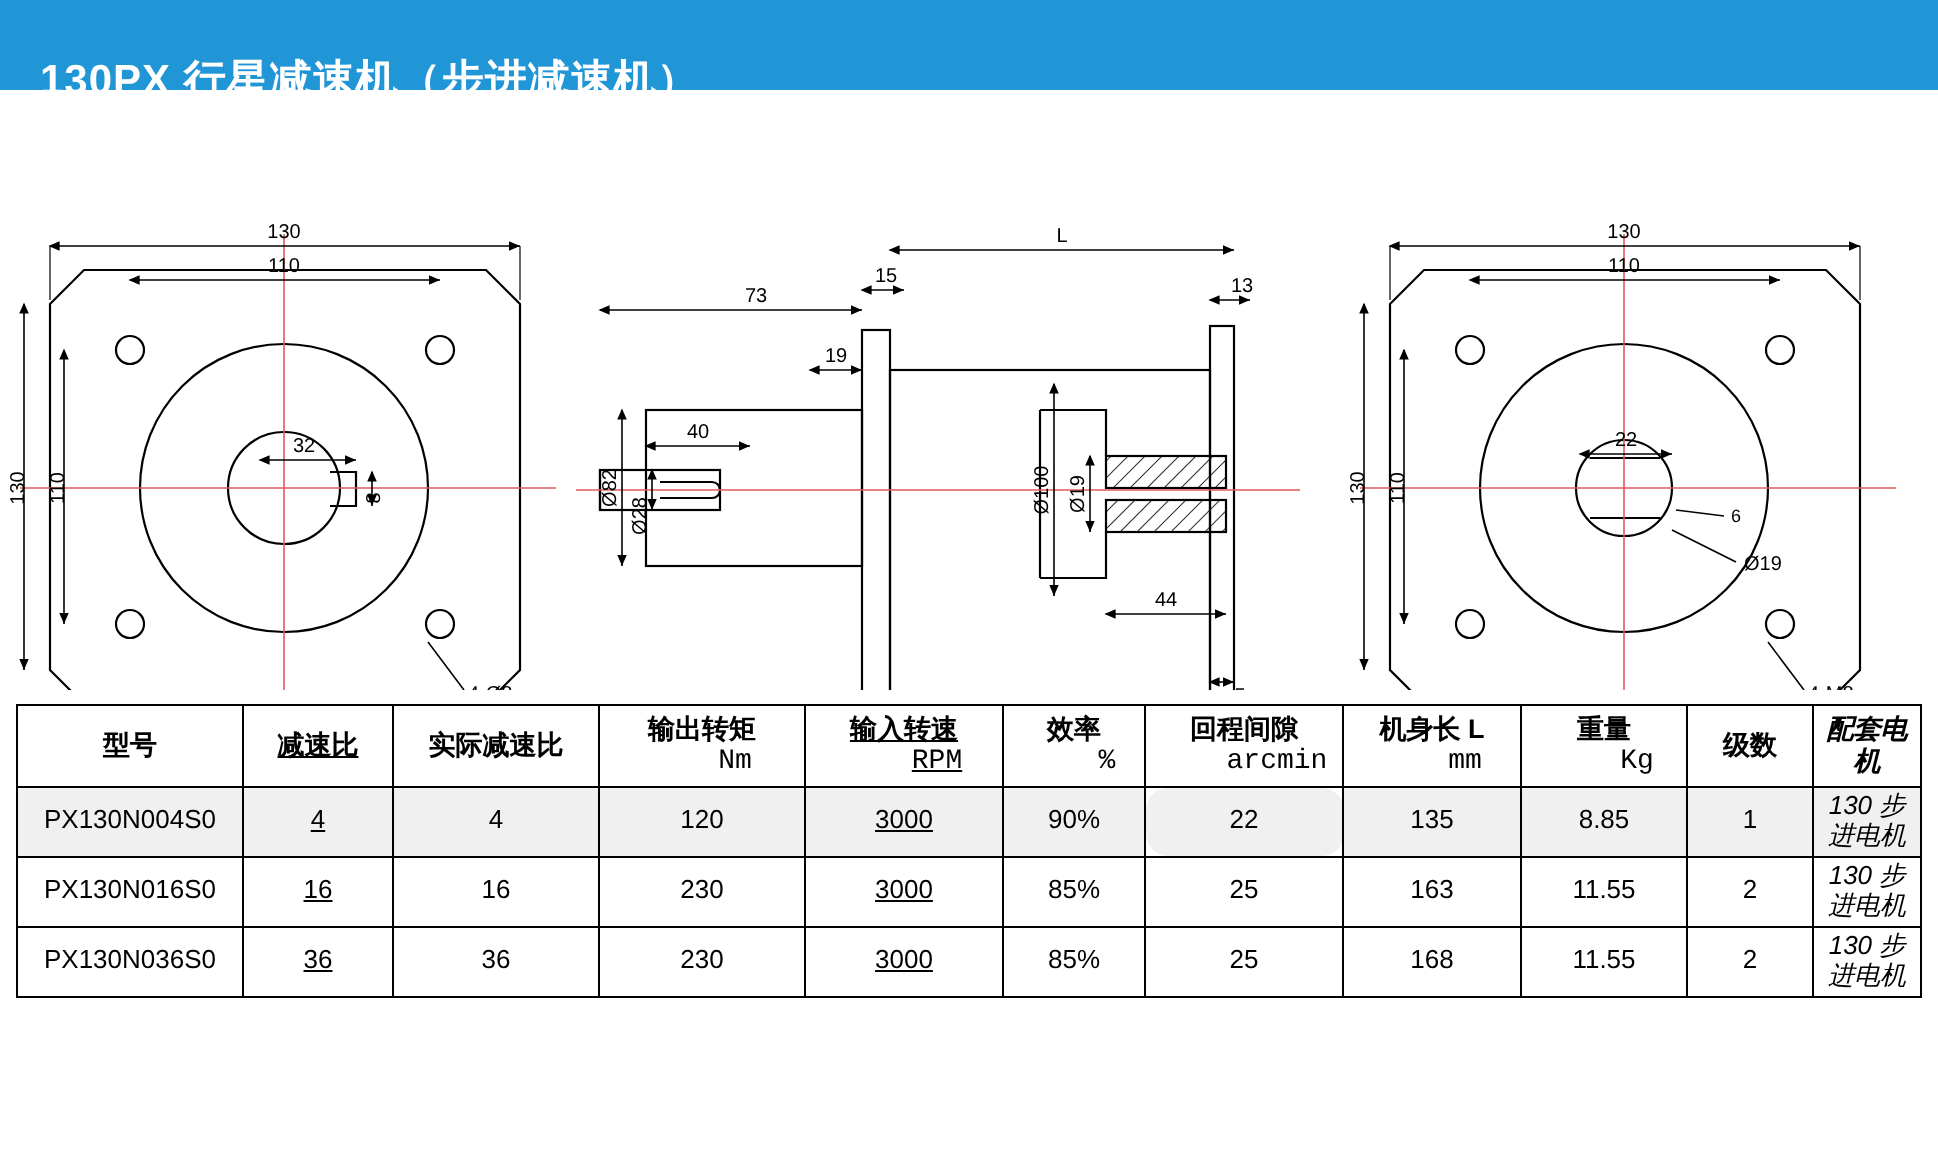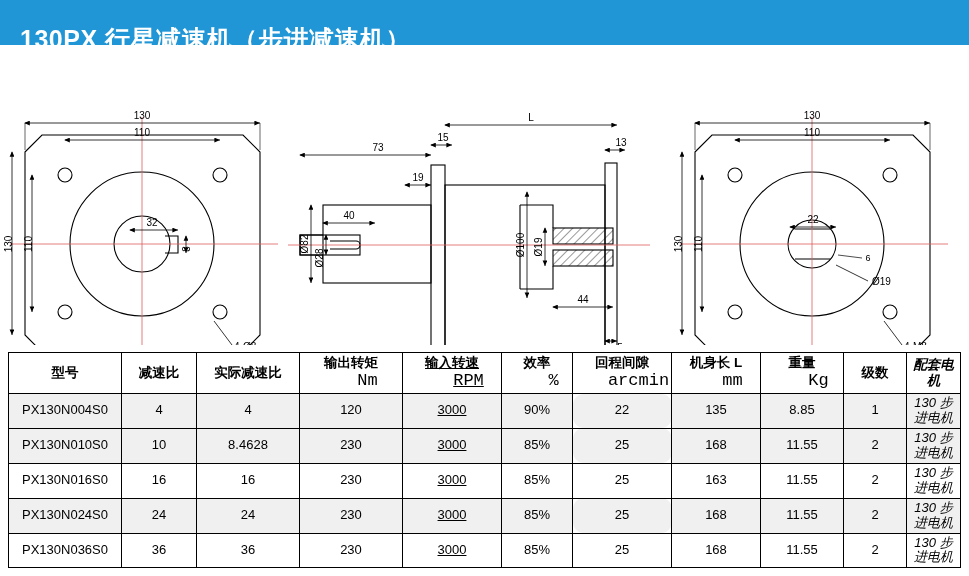--- a/index.html
+++ b/index.html
@@ -12,21 +12,21 @@
     position:relative;
   }
   
   .header{
     position:absolute;left:0;top:0;width:969px;height:45px;
     background:#2196d6;
     display:flex;align-items:center;
   }
   .header .title{
     color:#ffffff;
-    font-size:25px;
+    font-size:21px;
     font-weight:bold;
     padding-left:20px;
     letter-spacing:0.5px;
     white-space:nowrap;
     margin-top:34px;
   }
   
   .drawings{
     position:absolute;left:0;top:45px;width:969px;height:300px;
     background:#fff;
@@ -46,34 +46,34 @@
     padding:2px 1px;
     line-height:1.15;
   }
   .spec-table thead th{
     height:36px;
     font-weight:bold;
     font-size:13.5px;
   }
   .spec-table thead th .unit{
     display:block;
-    font-size:17px;
+    font-size:14px;
     font-weight:normal;
     font-family:"Liberation Mono", monospace;
     padding-left:33px;
   }
   .spec-table tbody td{
     height:26px;
     font-size:13px;
     font-family:"Liberation Sans", sans-serif;
   }
   .spec-table tbody tr.alt td{ background:#f0f0f0;margin-left:44px; }
   .spec-table tbody tr td:first-child{ text-align:center; }
   .col-model{width:110px;}
-  .col-ratio{width:72px;}
+  .col-ratio{width:72px;text-decoration:underline;}
   .col-aratio{width:100px;font-family:Liberation Serif, serif;}
   .col-torque{width:100px;}
   .col-rpm{width:96px;text-decoration:underline;}
   .col-eff{width:68px;}
   .col-back{width:96px;border-radius:11px;}
   .col-len{width:86px;}
   .col-weight{width:80px;}
   .col-stage{width:60px;}
   .col-motor{width:auto;font-style:italic;}
 </style>
@@ -298,55 +298,29 @@
         <td class="col-aratio">4</td>
         <td class="col-torque">120</td>
         <td class="col-rpm">3000</td>
         <td class="col-eff">90%</td>
         <td class="col-back">22</td>
         <td class="col-len">135</td>
         <td class="col-weight">8.85</td>
         <td class="col-stage">1</td>
         <td class="col-motor">130 步进电机</td>
       </tr>
-      <tr class="alt">
-        <td class="col-model">PX130N010S0</td>
-        <td class="col-ratio">10</td>
-        <td class="col-aratio">8.4628</td>
-        <td class="col-torque">230</td>
-        <td class="col-rpm">3000</td>
-        <td class="col-eff">85%</td>
-        <td class="col-back">25</td>
-        <td class="col-len">168</td>
-        <td class="col-weight">11.55</td>
-        <td class="col-stage">2</td>
-        <td class="col-motor">130 步进电机</td>
-      </tr>
       <tr>
         <td class="col-model">PX130N016S0</td>
         <td class="col-ratio">16</td>
         <td class="col-aratio">16</td>
         <td class="col-torque">230</td>
         <td class="col-rpm">3000</td>
         <td class="col-eff">85%</td>
         <td class="col-back">25</td>
         <td class="col-len">163</td>
-        <td class="col-weight">11.55</td>
-        <td class="col-stage">2</td>
-        <td class="col-motor">130 步进电机</td>
-      </tr>
-      <tr class="alt">
-        <td class="col-model">PX130N024S0</td>
-        <td class="col-ratio">24</td>
-        <td class="col-aratio">24</td>
-        <td class="col-torque">230</td>
-        <td class="col-rpm">3000</td>
-        <td class="col-eff">85%</td>
-        <td class="col-back">25</td>
-        <td class="col-len">168</td>
         <td class="col-weight">11.55</td>
         <td class="col-stage">2</td>
         <td class="col-motor">130 步进电机</td>
       </tr>
       <tr>
         <td class="col-model">PX130N036S0</td>
         <td class="col-ratio">36</td>
         <td class="col-aratio">36</td>
         <td class="col-torque">230</td>
         <td class="col-rpm">3000</td>

